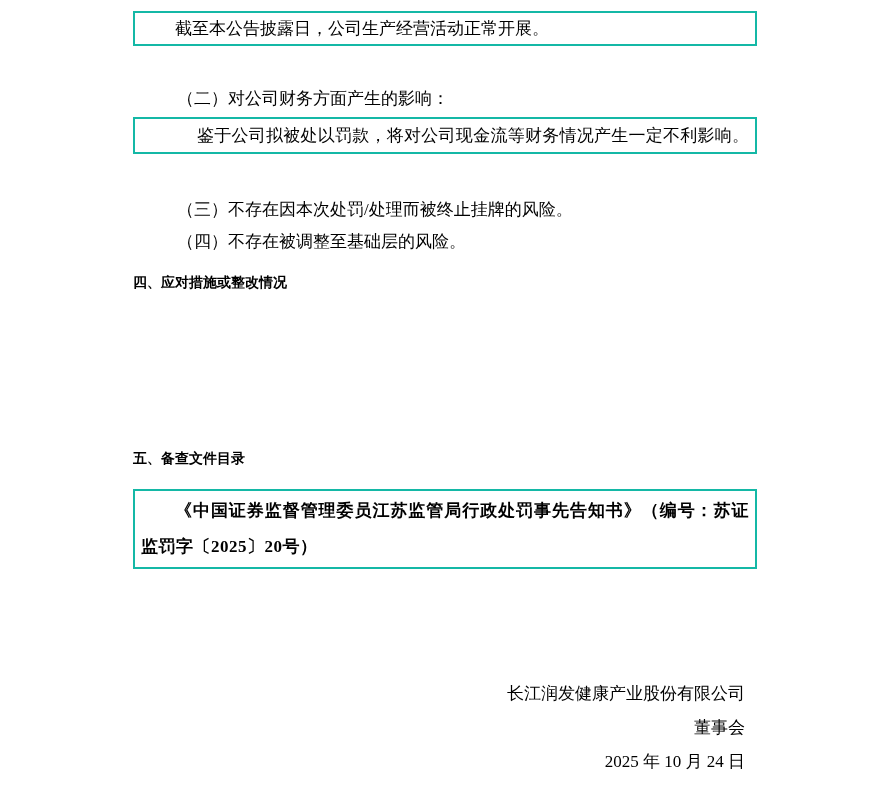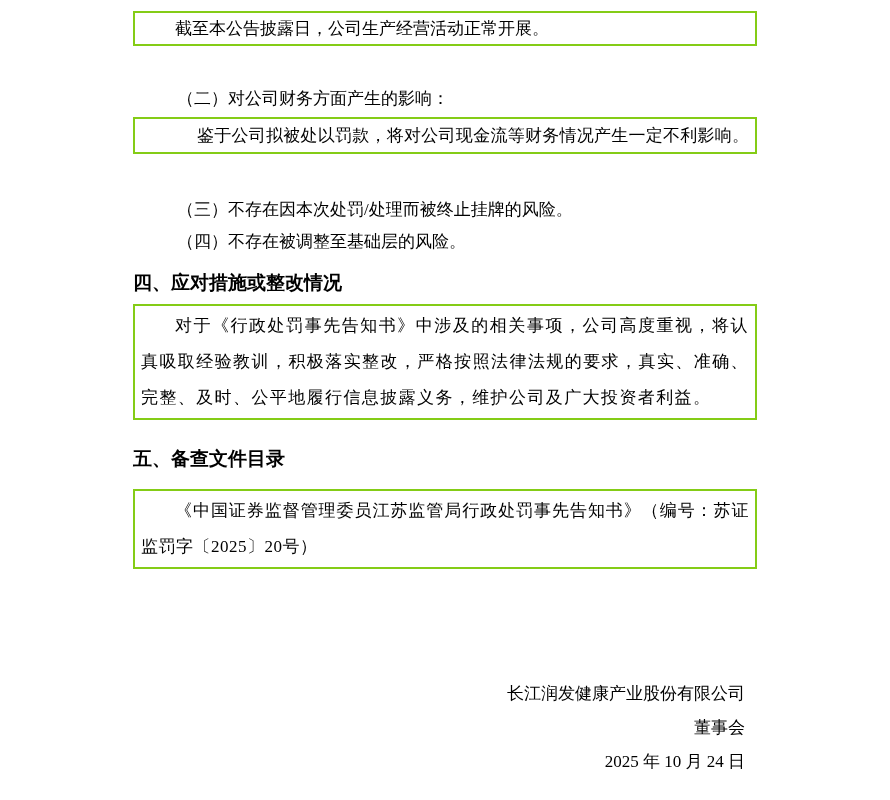--- a/index.html
+++ b/index.html
@@ -15,21 +15,21 @@
     font-family: "Liberation Serif", "DejaVu Serif", serif;
     font-size: 17px;
     color: #000000;
     overflow: hidden;
   }
   .abs { position: absolute; }
 
   .textbox {
     left: 133px;
     width: 624px;
-    border: 2px solid #84cc16;
+    border: 2px solid #14b8a6;
     box-sizing: border-box;
     background: #ffffff;
     padding: 2px 6px;
   }
   .textbox p {
     margin: 0;
     text-indent: 2em;
     text-align: justify;
   }
 
@@ -40,21 +40,21 @@
 
   .heading {
     left: 133px;
     line-height: 22px;
     white-space: nowrap;
     margin-left: 44px;
   }
   .heading-bold {
     left: 133px;
     font-weight: bold;
-    font-size: 19px;
+    font-size: 14px;
     line-height: 22px;
     white-space: nowrap;
   }
 
   .signature {
     left: 133px;
     width: 612px;
     text-align: right;
   }
   .signature .sig-line {
@@ -75,27 +75,24 @@
   <div class="abs textbox box-fill-line" style="top:117px;padding-left:28px;">
     <p>鉴于公司拟被处以罚款，将对公司现金流等财务情况产生一定不利影响。</p>
   </div>
 
   <div class="abs heading" style="top:199px;">（三）不存在因本次处罚/处理而被终止挂牌的风险。</div>
 
   <div class="abs heading" style="top:231px;">（四）不存在被调整至基础层的风险。</div>
 
   <div class="abs heading-bold" style="top:272px;">四、应对措施或整改情况</div>
 
-  <div class="abs textbox box-multi" style="top:304px;">
-    <p>对于《行政处罚事先告知书》中涉及的相关事项，公司高度重视，将认真吸取经验教训，积极落实整改，严格按照法律法规的要求，真实、准确、完整、及时、公平地履行信息披露义务，维护公司及广大投资者利益。</p>
-  </div>
 
   <div class="abs heading-bold" style="top:448px;">五、备查文件目录</div>
 
-  <div class="abs textbox box-docs" style="top:489px;">
+  <div class="abs textbox box-docs" style="top:489px;font-weight:bold;">
     <p>《中国证券监督管理委员江苏监管局行政处罚事先告知书》（编号：苏证监罚字〔2025〕20号）</p>
   </div>
 
   <div class="abs signature" style="top:677px;">
     <div class="sig-line">长江润发健康产业股份有限公司</div>
     <div class="sig-line">董事会</div>
     <div class="sig-line">2025 年 10 月 24 日</div>
   </div>
 
 </div>

